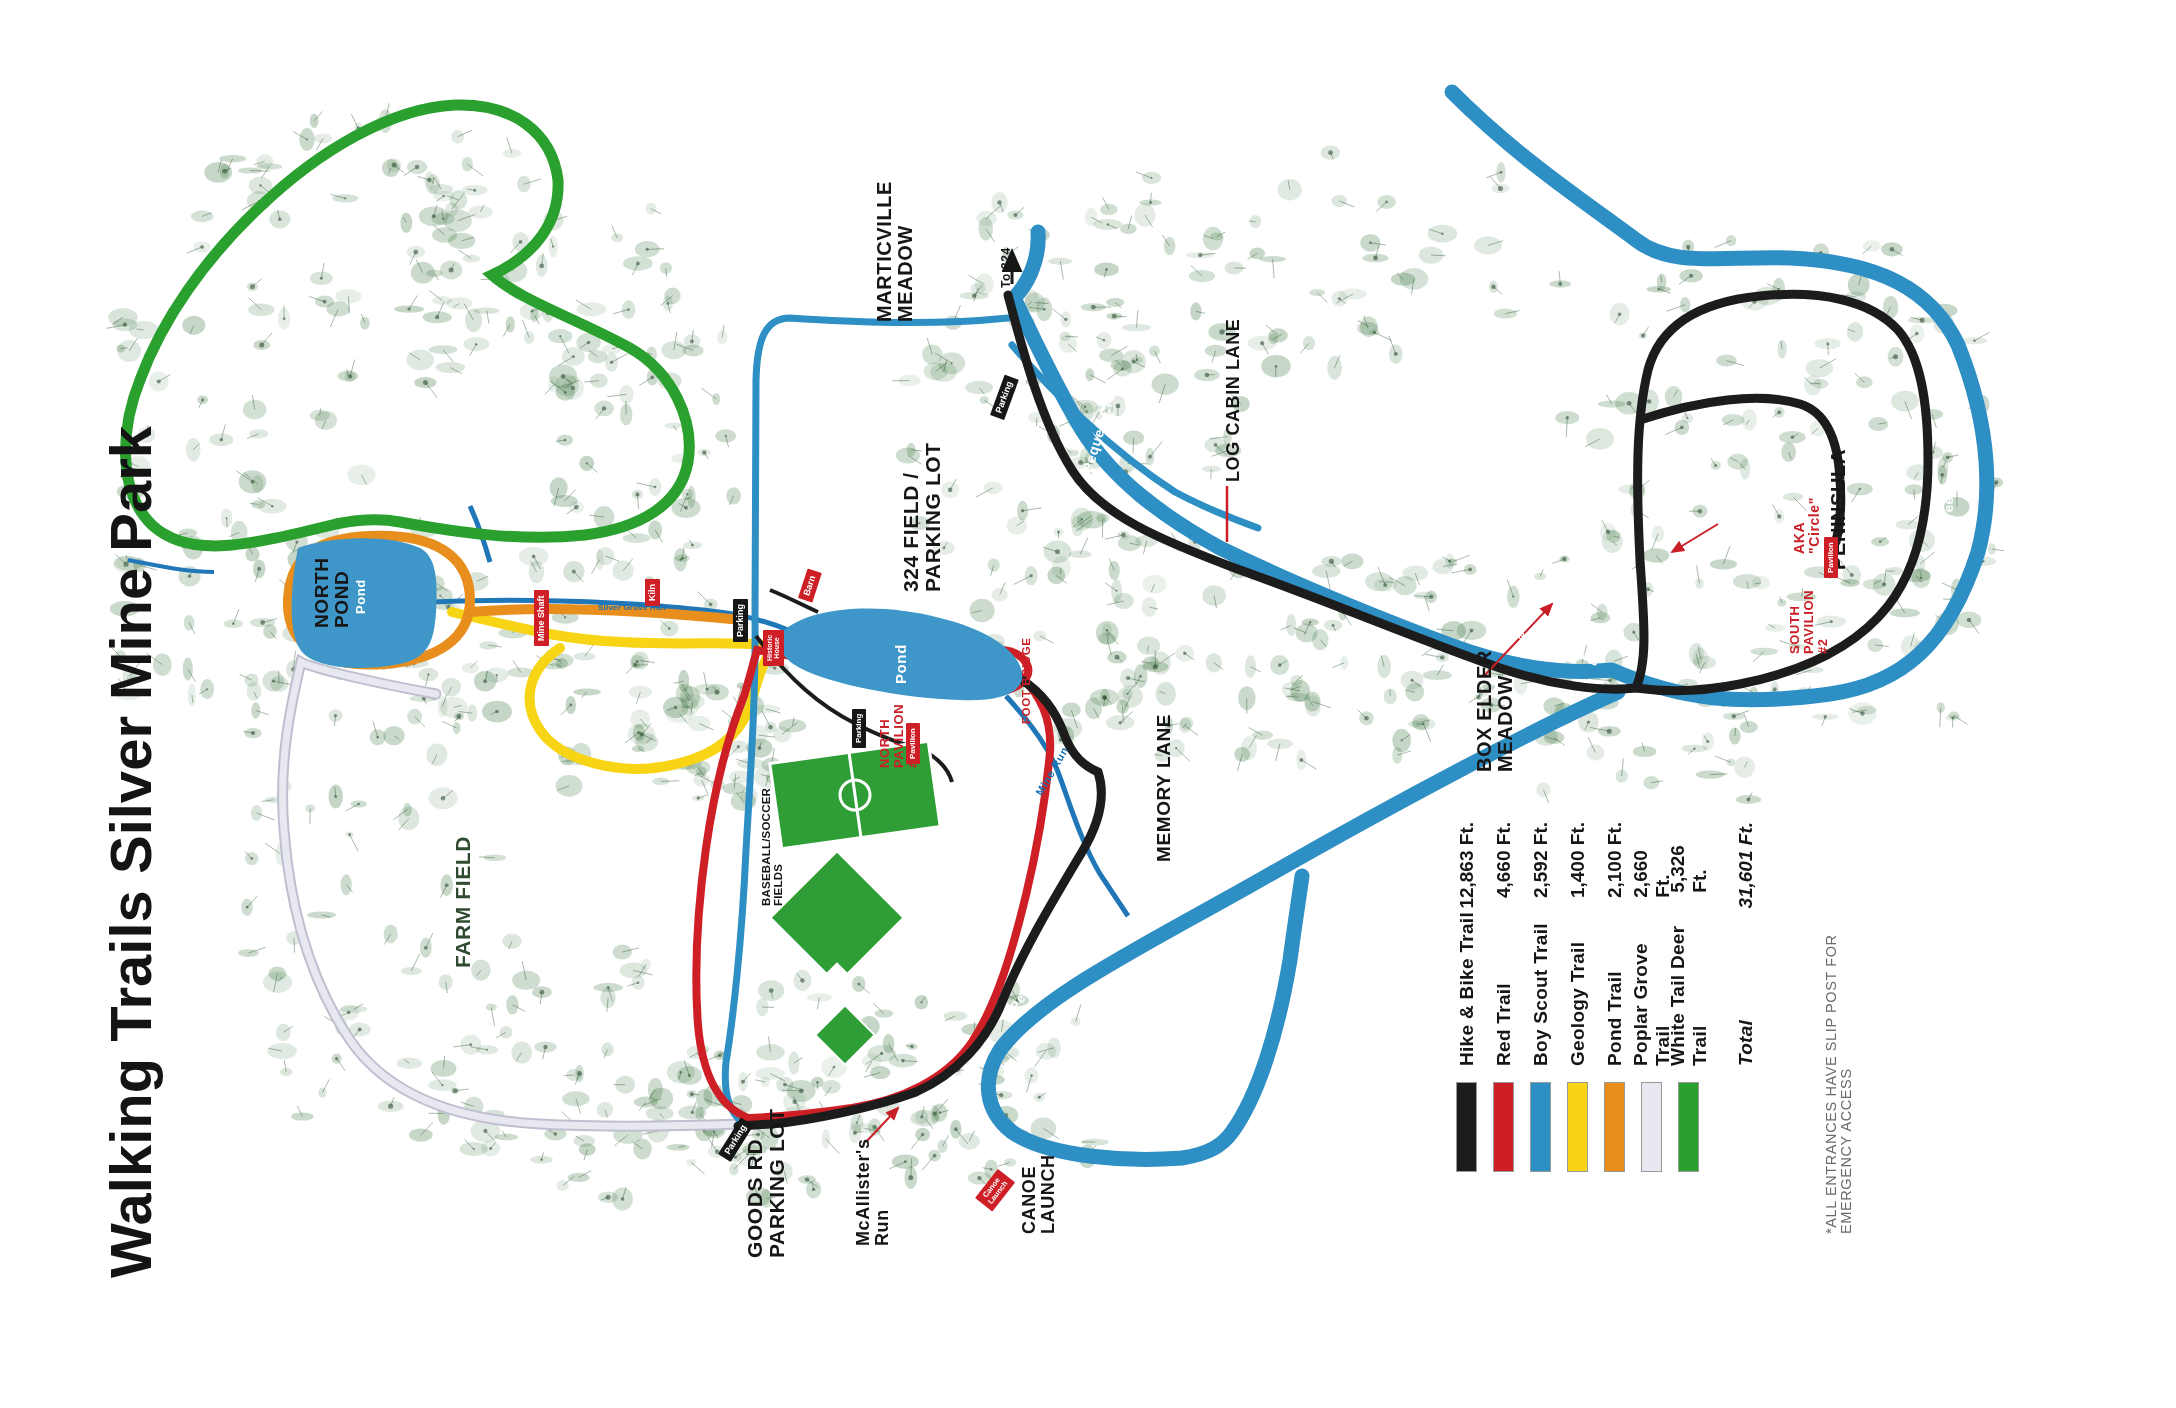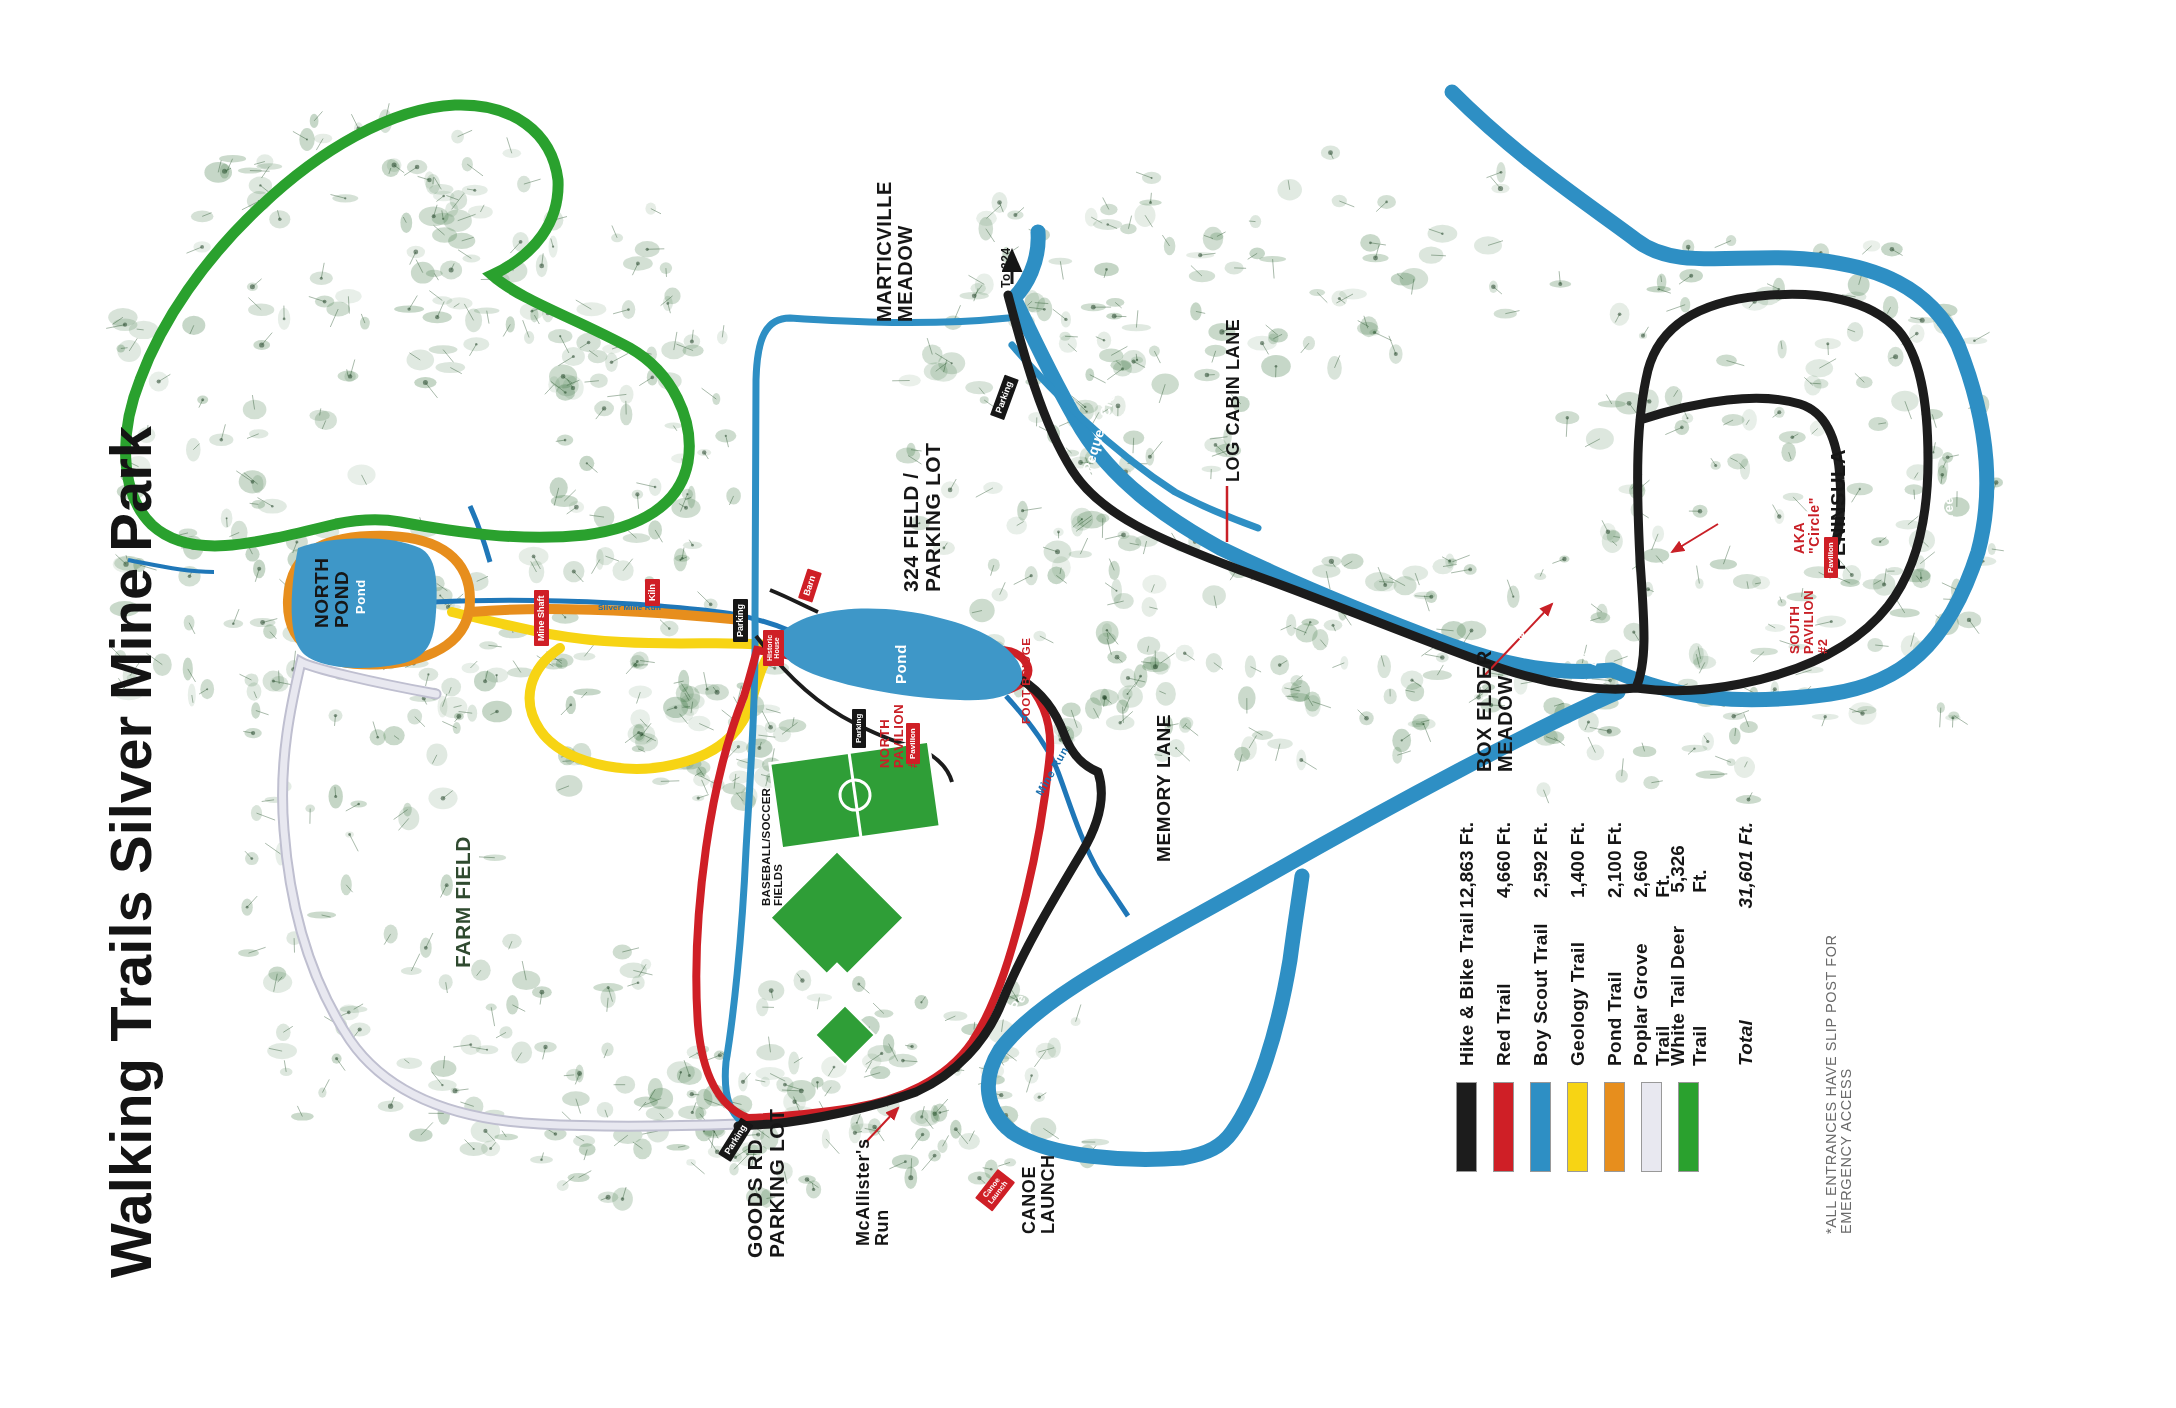--- a/index.html
+++ b/index.html
@@ -2263,21 +2263,21 @@
 <div class="lbl white" style="left:893px;top:684px;font-size:15px;">Pond</div>
 <div class="lbl red" style="left:878px;top:768px;font-size:13px;">NORTH
 PAVILION
 #2</div>
 <div class="lbl red" style="left:1020px;top:724px;font-size:11.5px;">FOOT BRIDGE</div>
 <div class="lbl white" style="left:1080px;top:470px;font-size:14px;transform:rotate(-73deg);">Pequea Creek</div>
 <div class="lbl white" style="left:1942px;top:582px;font-size:13px;">Pequea Creek</div>
 <div class="lbl white" style="left:1596px;top:668px;font-size:13px;transform:rotate(198deg);">Pequea Creek</div>
 <div class="lbl white" style="left:1008px;top:1006px;font-size:13px;transform:rotate(-58deg);">Pequea Creek</div>
 <div class="lbl blue" style="left:1034px;top:792px;font-size:11px;transform:rotate(-60deg);">Mine Run</div>
-<div class="lbl blue" style="left:598px;top:604px;font-size:8px;transform:none;letter-spacing:.2px;">Silver Mine Run</div>
+<div class="lbl blue" style="left:598px;top:604px;font-size:8px;transform:none;letter-spacing:.2px;">Silver Grove Run</div>
 <div class="lbl gray" style="left:1824px;top:1234px;font-size:14.5px;">*ALL ENTRANCES HAVE SLIP POST FOR
 EMERGENCY ACCESS</div>
 
 <div class="mk mk-red" style="left:534px;top:646px;">Mine Shaft</div>
 <div class="mk mk-red" style="left:645px;top:606px;">Kiln</div>
 <div class="mk mk-red" style="left:798px;top:598px;transform:rotate(-72deg);">Barn</div>
 <div class="mk mk-red" style="left:763px;top:666px;font-size:7px;">Historic
 House</div>
 <div class="mk mk-red" style="left:906px;top:764px;font-size:8px;">Pavilion</div>
 <div class="mk mk-red" style="left:1824px;top:578px;font-size:8px;">Pavilion</div>

